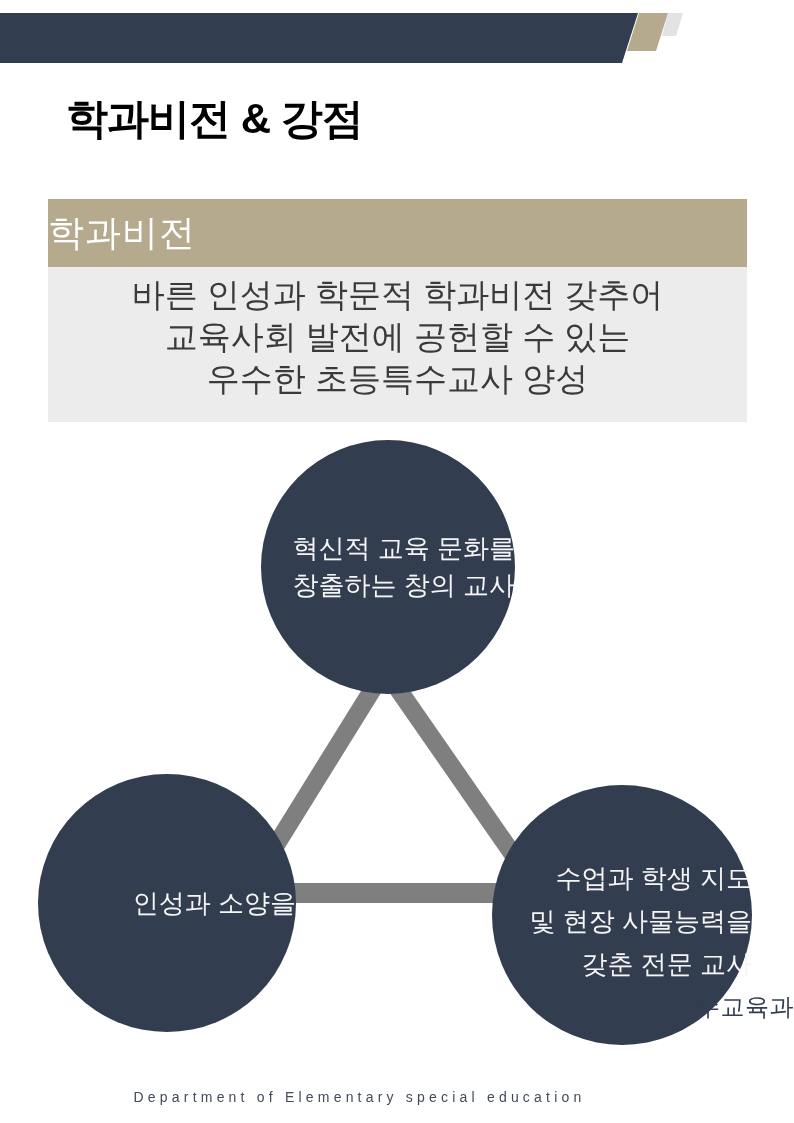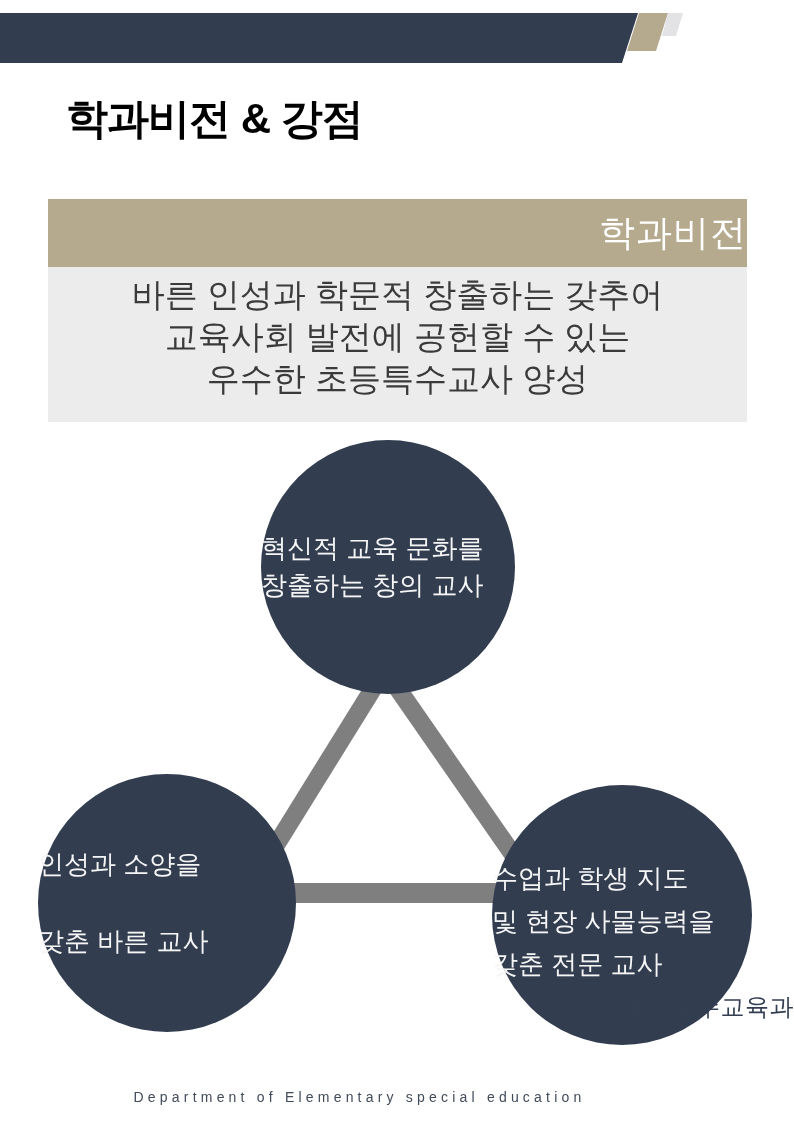--- a/index.html
+++ b/index.html
@@ -40,21 +40,21 @@
     left: 48px;
     top: 186px;
     width: 699px;
   }
   .vision-header {
     height: 68px;
     background: #b5a98e;
     color: #ffffff;
     font-size: 36px;
     line-height: 68px;
-    text-align: right;
+    text-align: left;
     letter-spacing: 1px;
   }
   .vision-body {
     background: #ececec;
     height: 155px;
     padding-top: 7px;
     box-sizing: border-box;
     text-align: center;
     color: #3a3a3a;
     font-size: 33px;
@@ -71,21 +71,21 @@
     stroke: #7f7f7f;
   }
   
   .circle {
     position: absolute;
     border-radius: 50%;
     background: #333d50;
     color: #f5f5f5;
     display: flex;
     flex-direction: column;
-    align-items: flex-start;
+    align-items: flex-end;
     justify-content: center;
     text-align: center;
     font-size: 26px;
   }
   .circle-top {
     left: 261px; top: 427px;
     width: 254px; height: 254px;
     line-height: 37px;
   }
   .circle-left {
@@ -131,40 +131,39 @@
     <polygon points="0,0 638,0 622,50 0,50" fill="#333d50"></polygon>
     <polygon points="639,0 668,0 656,38 627,38" fill="#b5a98e"></polygon>
     <polygon points="668,0 683,0 676,23 662,23" fill="#e3e3e5"></polygon>
   </svg>
 
   <h1 class="page-title">학과비전 &amp; 강점</h1>
 
   <div class="vision-box">
     <div class="vision-header">학과비전</div>
     <div class="vision-body">
-      <div>바른 인성과 학문적 창출하는 갖추어</div>
+      <div>바른 인성과 학문적 학과비전 갖추어</div>
       <div>교육사회 발전에 공헌할 수 있는</div>
       <div>우수한 초등특수교사 양성</div>
     </div>
   </div>
 
   <svg class="connector-svg" viewBox="0 0 794 1123" xmlns="http://www.w3.org/2000/svg">
     <line x1="420" y1="600" x2="240" y2="890" stroke-width="18"></line>
     <line x1="373" y1="640" x2="555" y2="902" stroke-width="18"></line>
     <line x1="230" y1="880" x2="580" y2="880" stroke-width="20"></line>
   </svg>
 
   <div class="circle circle-top">
     <div>혁신적 교육 문화를</div>
     <div>창출하는 창의 교사</div>
   </div>
 
   <div class="circle circle-left">
     <div>인성과 소양을</div>
-    <div>갖춘 바른 교사</div>
   </div>
 
   <div class="circle circle-right">
     <div>수업과 학생 지도</div>
     <div>및 현장 사물능력을</div>
     <div>갖춘 전문 교사</div>
   </div>
 
   <div class="footer-ko">초등특수교육과</div>
   <div class="footer-en">Department of Elementary special education</div>

